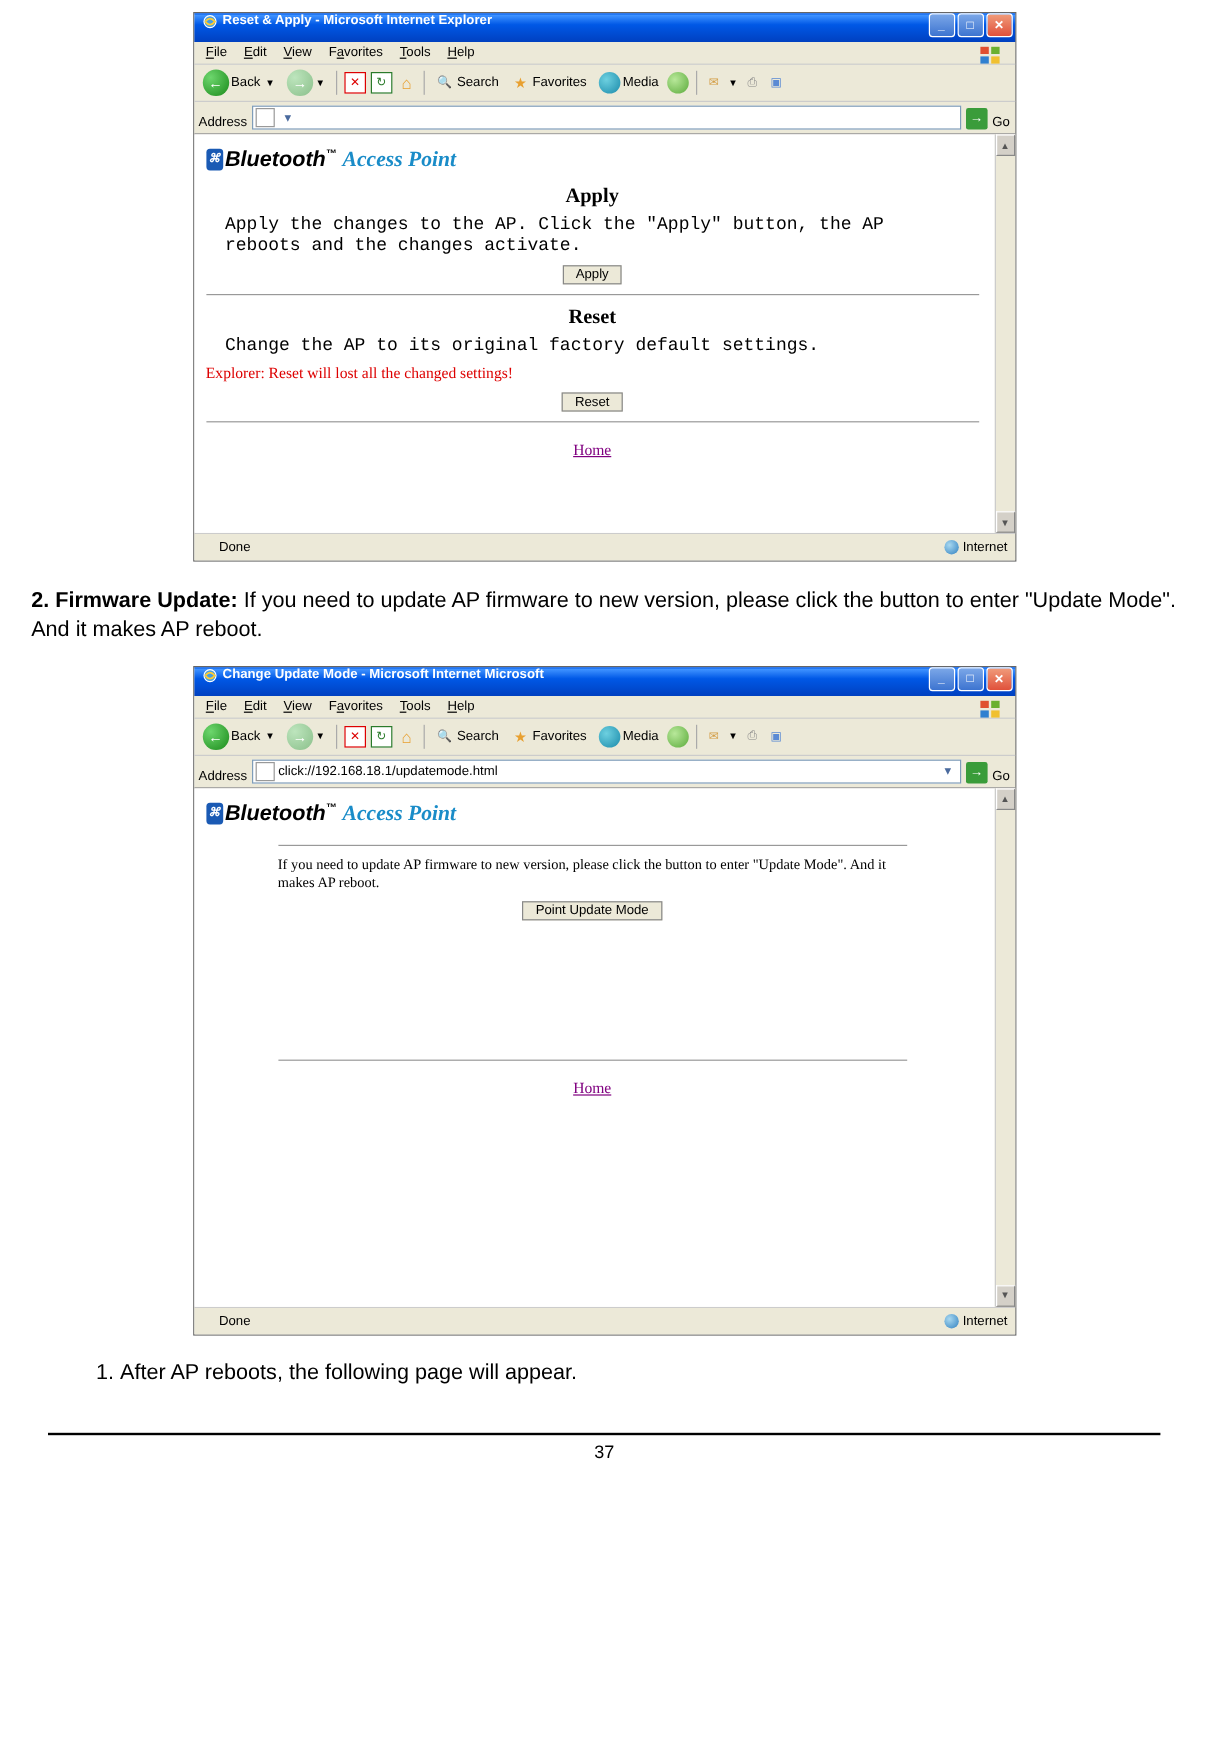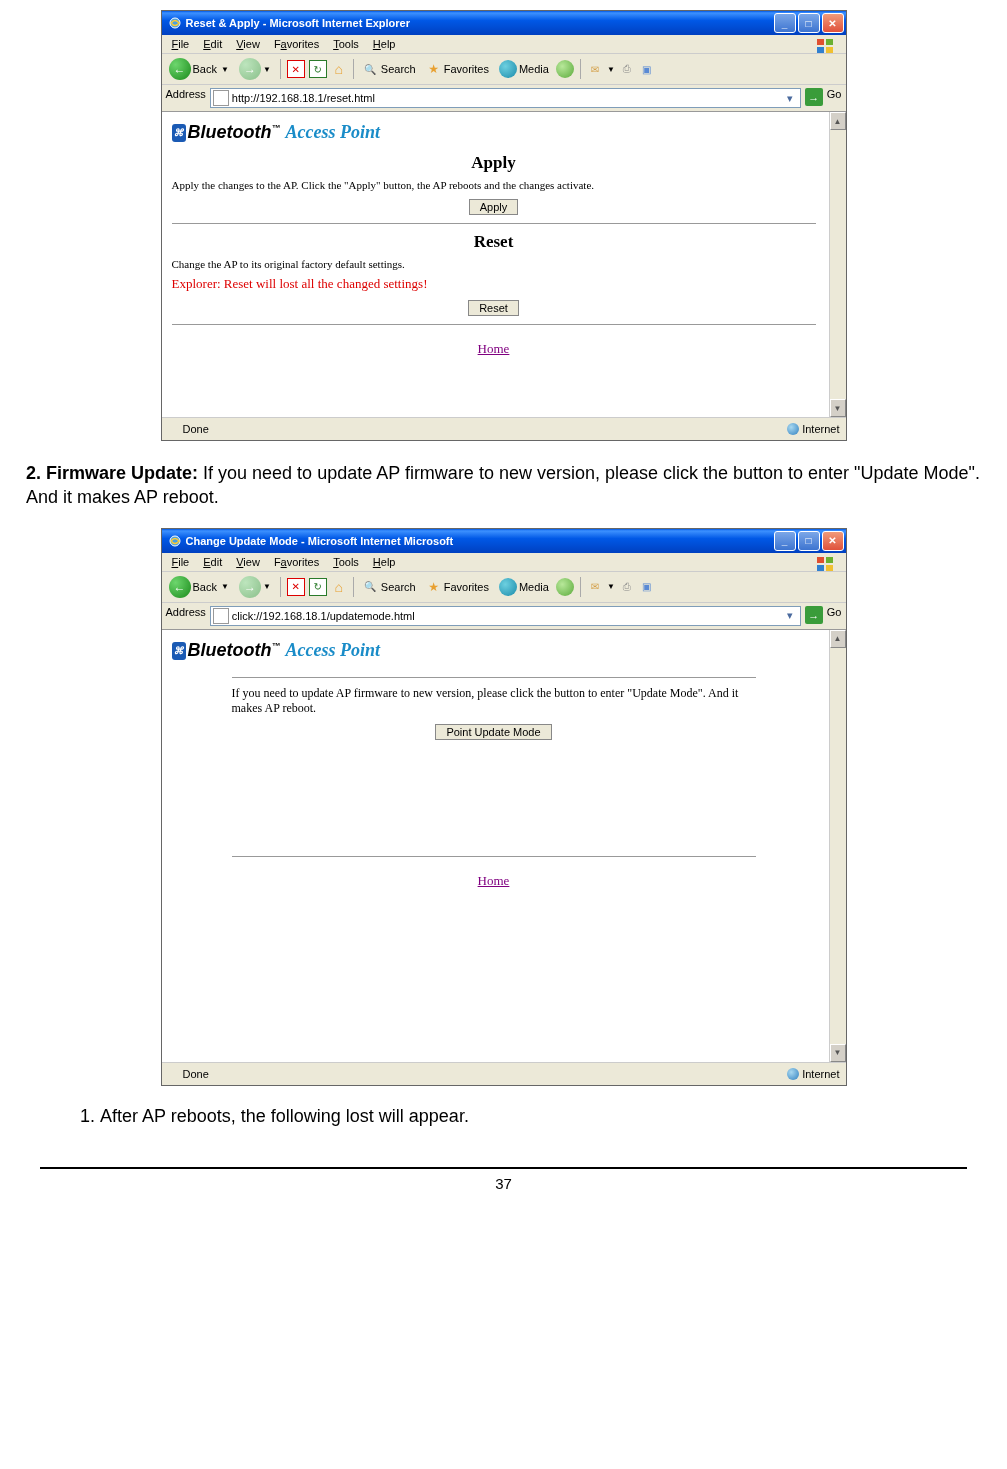--- a/index.html
+++ b/index.html
@@ -1,18 +1,18 @@
 <!DOCTYPE html>
 <html><head>
 <meta charset="utf-8">
 <style>
 body{margin:0;font-family:Arial,sans-serif;background:#fff;width:1007px}
 .page{padding:10px 20px}
 .ie-window{border:1px solid #666;margin:0 auto 20px;background:#fff}
-.ie-titlebar{background:linear-gradient(to bottom,#0058e6 0%,#3d91ff 8%,#0058e6 40%,#0040c0 100%);height:24px;display:flex;align-items:center;padding:0 2px;color:#fff;font-size:11px}
+.ie-titlebar{background:linear-gradient(to bottom,#0058e6 0%,#3d91ff 8%,#0058e6 40%,#0040c0 100%);height:24px;display:flex;padding:0 2px;color:#fff;font-size:11px}
 .ie-titlebar .ie-icon{width:14px;height:14px;margin:0 4px;display:inline-block}
 .ie-titlebar .title-text{flex:1;font-weight:bold}
 .win-btns{display:flex;gap:2px}
 .win-btn{width:20px;height:18px;border:1px solid #fff;border-radius:3px;display:flex;align-items:center;justify-content:center;font-size:10px;font-weight:bold;cursor:pointer}
 .win-min{background:linear-gradient(#7ba7e8,#3d74d0);color:#fff}
 .win-max{background:linear-gradient(#7ba7e8,#3d74d0);color:#fff}
 .win-close{background:linear-gradient(#f09b7a,#e0513b);color:#fff}
 .ie-menubar{background:#ece9d8;border-bottom:1px solid #ccc;padding:2px 4px;font-size:11px;display:flex;gap:2px;position:relative}
 .ie-menubar span{padding:1px 6px;cursor:pointer}
 .ie-menubar span u{text-decoration:underline}
@@ -25,37 +25,37 @@
 .icon-sm{width:16px;height:16px;display:inline-flex;align-items:center;justify-content:center;border:1px solid #999;font-size:10px}
 .icon-stop{color:#d00;border-color:#d00;background:#fff}
 .icon-refresh{color:#2a7a2a;border-color:#2a7a2a;background:#fff}
 .icon-home{color:#e8a030;border:none;font-size:14px}
 .icon-search{color:#666;border:none}
 .icon-fav{color:#e8a030;border:none;font-size:12px}
 .icon-mail{border:none;color:#d4a04a}
 .icon-print{border:none;color:#888}
 .icon-msg{border:none;color:#5a8ad4}
 .sep{width:1px;height:20px;background:#aaa;margin:0 2px}
-.ie-addressbar{background:#ece9d8;border-bottom:1px solid #999;padding:3px 4px;display:flex;align-items:flex-start;gap:4px;font-size:11px}
+.ie-addressbar{background:#ece9d8;border-bottom:1px solid #999;padding:3px 4px;display:flex;align-items:flex-end;gap:4px;font-size:11px}
 .addr-input{flex:1;border:1px solid #7f9db9;background:#fff;height:18px;display:flex;align-items:center;padding:0 2px}
 .addr-input .page-icon{width:14px;height:14px;margin-right:3px;display:inline-block;border:1px solid #999;background:#fff}
 .addr-drop{width:16px;text-align:center;color:#4a6a9e;cursor:pointer}
 .go-btn{width:18px;height:18px;background:#3a9c3a;color:#fff;display:flex;align-items:center;justify-content:center;border-radius:2px;cursor:pointer;font-size:11px}
 .ie-content{background:#fff;min-height:200px;position:relative;padding:6px 10px 6px 10px}
 .scrollbar{position:absolute;right:0;top:0;bottom:0;width:16px;background:#ece9d8;border-left:1px solid #ccc}
 .scroll-arrow{height:16px;background:#d4d0c8;border:1px solid #fff;border-right-color:#888;border-bottom-color:#888;display:flex;align-items:center;justify-content:center;font-size:8px;color:#555;cursor:pointer}
 .ie-statusbar{background:#ece9d8;border-top:1px solid #ccc;padding:2px 6px;font-size:11px;display:flex;align-items:center;height:18px}
 .status-left{flex:1;display:flex;align-items:flex-end;gap:3px}
 .status-right{display:flex;align-items:center;gap:3px}
 .bt-logo{font-size:18px;font-weight:bold;font-style:italic;padding:4px 0 8px}
 .bt-logo .bt{color:#000}
 .bt-logo .ap{color:#1a8cc8;font-weight:bold;font-style:italic;font-family:'Times New Roman',serif}
 .bt-rune{display:inline-block;width:14px;height:18px;background:#1a5ab4;color:#fff;font-size:10px;text-align:center;line-height:18px;border-radius:3px;margin-right:2px;vertical-align:middle}
 .section-title{font-family:'Times New Roman',serif;font-size:17px;font-weight:bold;text-align:center;margin:2px 0 6px}
-.section-text{font-family:Liberation Serif, serif;font-size:11px;margin:4px 0}
+.section-text{font-family:Liberation Mono, monospace;font-size:15px;margin:4px 16px}
 .section-text-serif{font-family:'Times New Roman',serif;font-size:12px;margin:4px 0}
 .warning{color:#d00;font-family:'Times New Roman',serif;font-size:13px;margin:6px 0}
 .html-btn{display:block;margin:8px auto;padding:1px 10px;font-size:11px;border:1px solid #888;background:#ece9d8;cursor:pointer}
 hr{border:none;border-top:1px solid #999;margin:8px 0}
 .home-link{text-align:center;margin:14px 0}
 .home-link a{color:#800080;text-decoration:underline;font-family:'Times New Roman',serif;font-size:13px;cursor:pointer}
 .doc-text{font-family:Arial,sans-serif;font-size:18px;line-height:1.35;margin:18px 6px}
 .doc-text b{font-weight:bold}
 .doc-list{font-family:Arial,sans-serif;font-size:18px;margin:18px 20px 40px 40px}
 .page-footer{border-top:2px solid #000;text-align:center;font-size:15px;padding:6px 0;font-family:Arial;margin:40px 20px 0}
@@ -127,21 +127,20 @@
     <div class="sep"></div>
     <span class="icon-sm icon-mail">✉</span>
         <span style="font-size:8px">▼</span>
     <span class="icon-sm icon-print">⎙</span>
     <span class="icon-sm icon-msg">▣</span>
   </div>
   <div class="ie-addressbar">
     <span>Address</span>
     <div class="addr-input">
       <span class="page-icon"></span>
-      <span style="flex:1">http://192.168.18.1/reset.html</span>
       <span class="addr-drop">▾</span>
     </div>
     <div class="go-btn">→</div>
     <span>Go</span>
   </div>
   <div class="ie-content">
     <div class="scrollbar">
       <div class="scroll-arrow">▲</div>
       <div style="position:absolute;bottom:0;left:0;right:0">
             <div class="scroll-arrow">▼</div>
@@ -276,20 +275,20 @@
           <span>Done</span>
         </div>
     <div class="status-right">
           <span class="globe-icon"></span>
           <span>Internet</span>
         </div>
   </div>
 </div>
 
 <ol class="doc-list">
-  <li>After AP reboots, the following lost will appear.</li>
+  <li>After AP reboots, the following page will appear.</li>
 </ol>
 
 <div class="page-footer">
   <span>37</span>
 </div>
 
 </div>
 
 </body></html>

